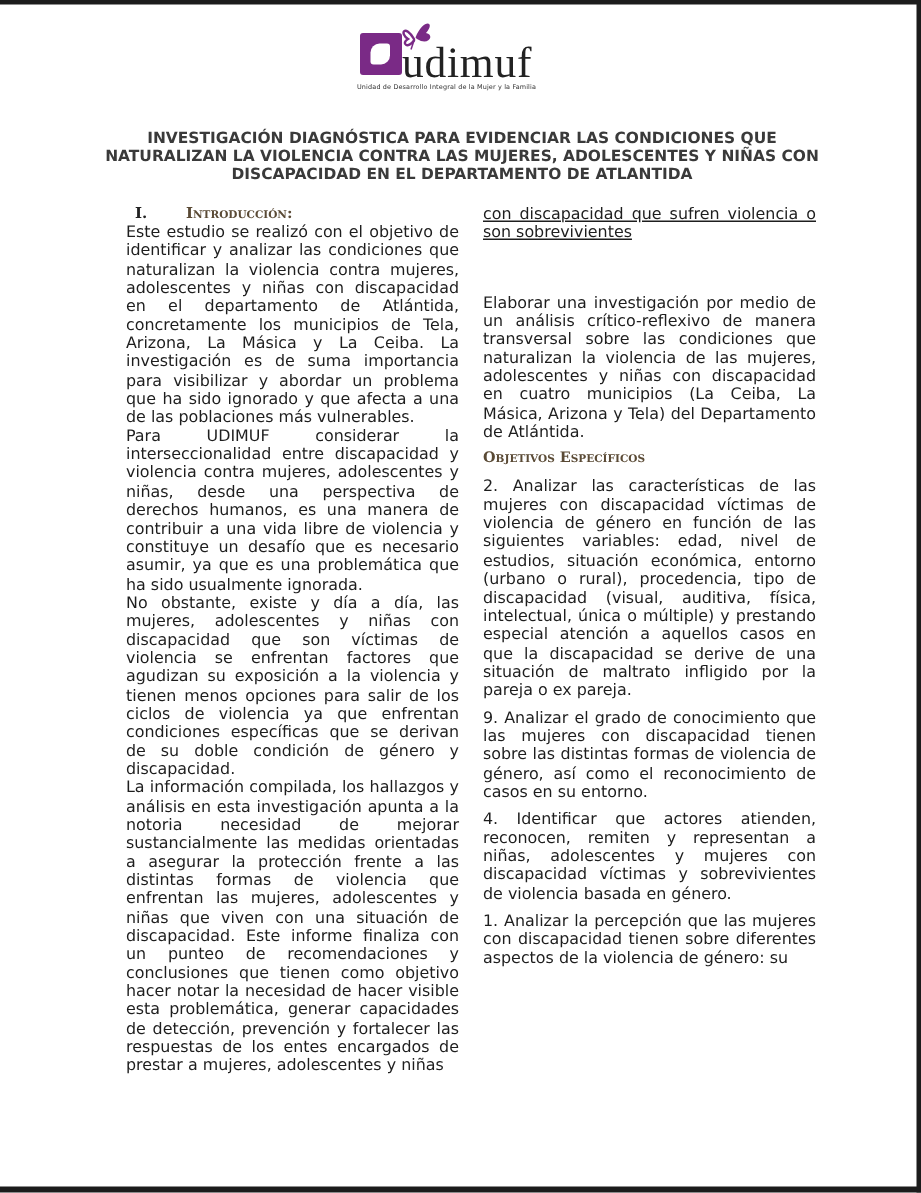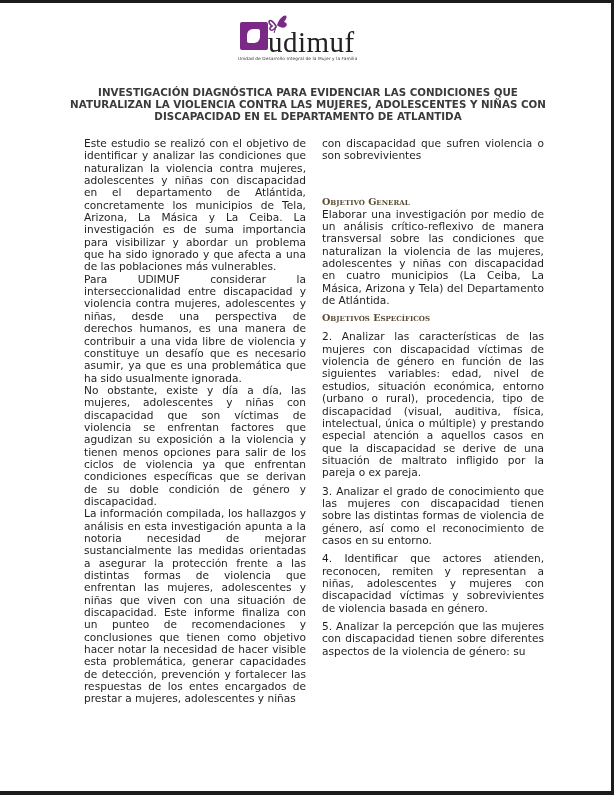--- a/index.html
+++ b/index.html
@@ -31,21 +31,21 @@
     position:absolute; left:64px; top:86px; width:488px; text-align:center;
     font-family:"DejaVu Sans", sans-serif; font-weight:bold; font-size:10.3px;
     line-height:12px; color:#3a3a3a;
   }
 
   .col { position:absolute; width:222px; font-size:10.6px; line-height:12.35px; color:#1e1e1e; }
   .col-left { left:84px; top:137px; }
   .col-right { left:322px; top:137px; }
 
   .j { text-align:justify; margin:0; }
-  .j.last-left { text-align-last:left; }
+  .j.last-left { text-align-last:left;text-decoration:underline; }
 
   .h1 {
     font-family:"DejaVu Serif", serif; font-weight:bold; font-size:10px; line-height:12px;
     margin:0; color:#222; white-space:nowrap;
   }
   .h1 .num { display:inline-block; width:34px; padding-left:6px; }
   .h1 .txt { color:#5a4a35; font-variant:small-caps; }
   .h2 {
     font-family:"DejaVu Serif", serif; font-weight:bold; font-size:9.6px; line-height:12px;
     margin:0; color:#5a4a35; font-variant:small-caps;
@@ -66,34 +66,36 @@
     <path d="M13 13 C18 0, 27 2, 20 10 C26 11, 22 19, 14 14 Z" fill="#7a2a86"></path>
     <path d="M12 15 L10 21" stroke="#7a2a86" stroke-width="1"></path>
   </svg>
   <div class="logo-word">udimuf</div>
   <div class="logo-tag">Unidad de Desarrollo Integral de la Mujer y la Familia</div>
 </div>
 
 <div class="title">INVESTIGACIÓN DIAGNÓSTICA PARA EVIDENCIAR LAS CONDICIONES QUE NATURALIZAN LA VIOLENCIA CONTRA LAS MUJERES, ADOLESCENTES Y NIÑAS CON DISCAPACIDAD EN EL DEPARTAMENTO DE ATLANTIDA</div>
 
 <div class="col col-left">
+  <p class="h1">
+    <span class="num">I.</span><span class="txt">Introducción:</span>
+  </p>
   <p class="j">Este estudio se realizó con el objetivo de identificar y analizar las condiciones que naturalizan la violencia contra mujeres, adolescentes y niñas con discapacidad en el departamento de Atlántida, concretamente los municipios de Tela, Arizona, La Másica y La Ceiba. La investigación es de suma importancia para visibilizar y abordar un problema que ha sido ignorado y que afecta a una de las poblaciones más vulnerables.</p>
   <p class="j">Para UDIMUF considerar la interseccionalidad entre discapacidad y violencia contra mujeres, adolescentes y niñas, desde una perspectiva de derechos humanos, es una manera de contribuir a una vida libre de violencia y constituye un desafío que es necesario asumir, ya que es una problemática que ha sido usualmente ignorada.</p>
   <p class="j">No obstante, existe y día a día, las mujeres, adolescentes y niñas con discapacidad que son víctimas de violencia se enfrentan factores que agudizan su exposición a la violencia y tienen menos opciones para salir de los ciclos de violencia ya que enfrentan condiciones específicas que se derivan de su doble condición de género y discapacidad.</p>
   <p class="j">La información compilada, los hallazgos y análisis en esta investigación apunta a la notoria necesidad de mejorar sustancialmente las medidas orientadas a asegurar la protección frente a las distintas formas de violencia que enfrentan las mujeres, adolescentes y niñas que viven con una situación de discapacidad. Este informe finaliza con un punteo de recomendaciones y conclusiones que tienen como objetivo hacer notar la necesidad de hacer visible esta problemática, generar capacidades de detección, prevención y fortalecer las respuestas de los entes encargados de prestar a mujeres, adolescentes y niñas</p>
 </div>
 
 <div class="col col-right">
   <p class="j last-left">con discapacidad que sufren violencia o son sobrevivientes</p>
   <div style="height:34px"></div>
-  <p class="h2">Objetivo General</p>
   <p class="j">Elaborar una investigación por medio de un análisis crítico-reflexivo de manera transversal sobre las condiciones que naturalizan la violencia de las mujeres, adolescentes y niñas con discapacidad en cuatro municipios (La Ceiba, La Másica, Arizona y Tela) del Departamento de Atlántida.</p>
   <div class="gap-s"></div>
   <p class="h2">Objetivos Específicos</p>
   <div class="gap-s"></div>
   <p class="j">2. Analizar las características de las mujeres con discapacidad víctimas de violencia de género en función de las siguientes variables: edad, nivel de estudios, situación económica, entorno (urbano o rural), procedencia, tipo de discapacidad (visual, auditiva, física, intelectual, única o múltiple) y prestando especial atención a aquellos casos en que la discapacidad se derive de una situación de maltrato infligido por la pareja o ex pareja.</p>
   <div class="gap-s"></div>
-  <p class="j">3. Analizar el grado de conocimiento que las mujeres con discapacidad tienen sobre las distintas formas de violencia de género, así como el reconocimiento de casos en su entorno.</p>
+  <p class="j">9. Analizar el grado de conocimiento que las mujeres con discapacidad tienen sobre las distintas formas de violencia de género, así como el reconocimiento de casos en su entorno.</p>
   <div class="gap-s"></div>
   <p class="j">4. Identificar que actores atienden, reconocen, remiten y representan a niñas, adolescentes y mujeres con discapacidad víctimas y sobrevivientes de violencia basada en género.</p>
   <div class="gap-s"></div>
-  <p class="j">5. Analizar la percepción que las mujeres con discapacidad tienen sobre diferentes aspectos de la violencia de género: su</p>
+  <p class="j">1. Analizar la percepción que las mujeres con discapacidad tienen sobre diferentes aspectos de la violencia de género: su</p>
 </div>
 
 </body></html>

